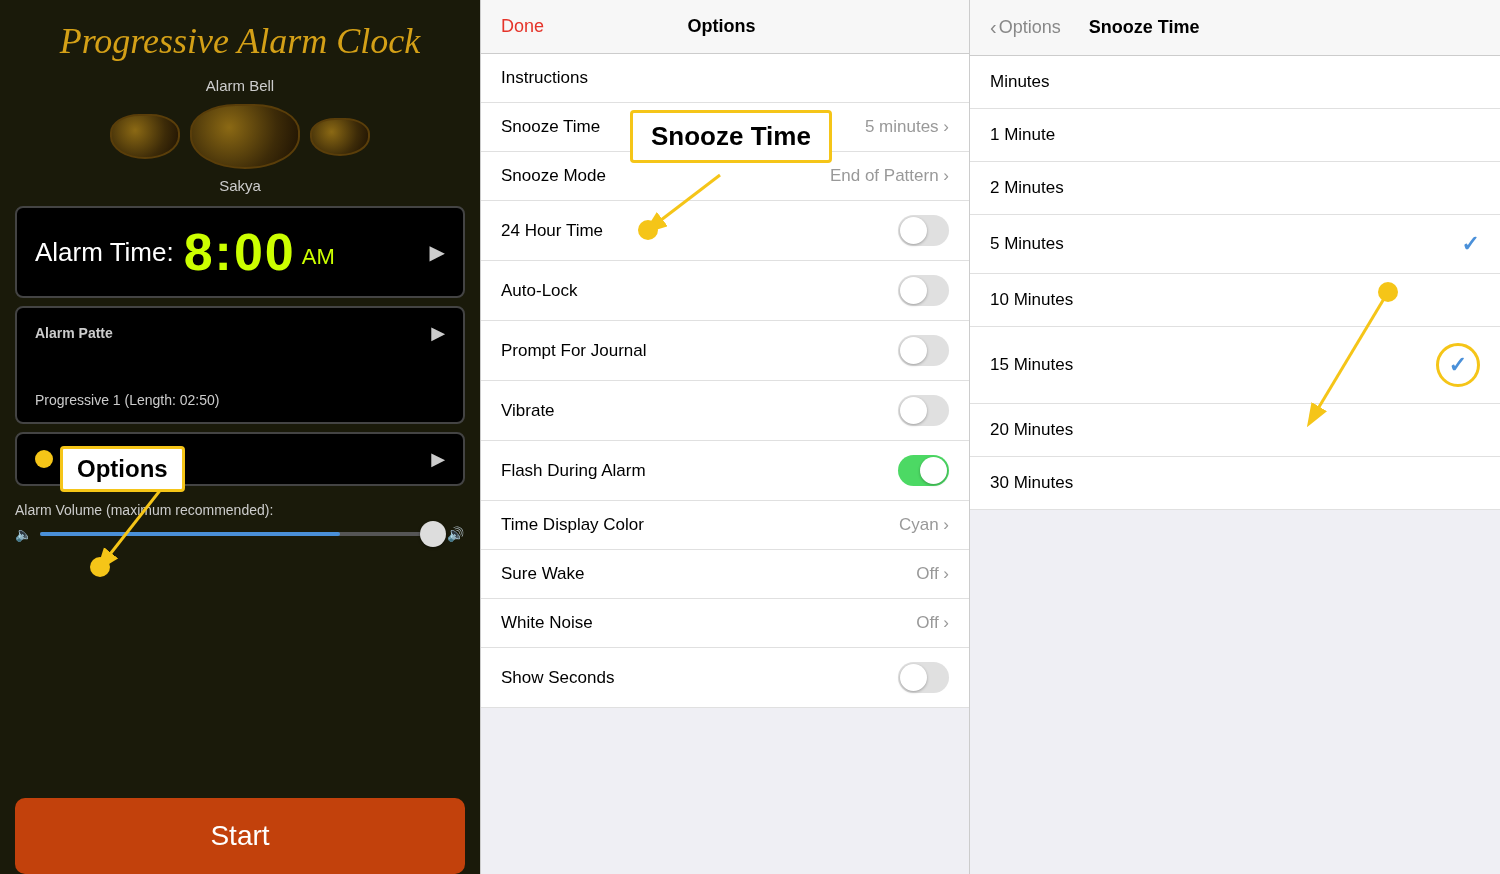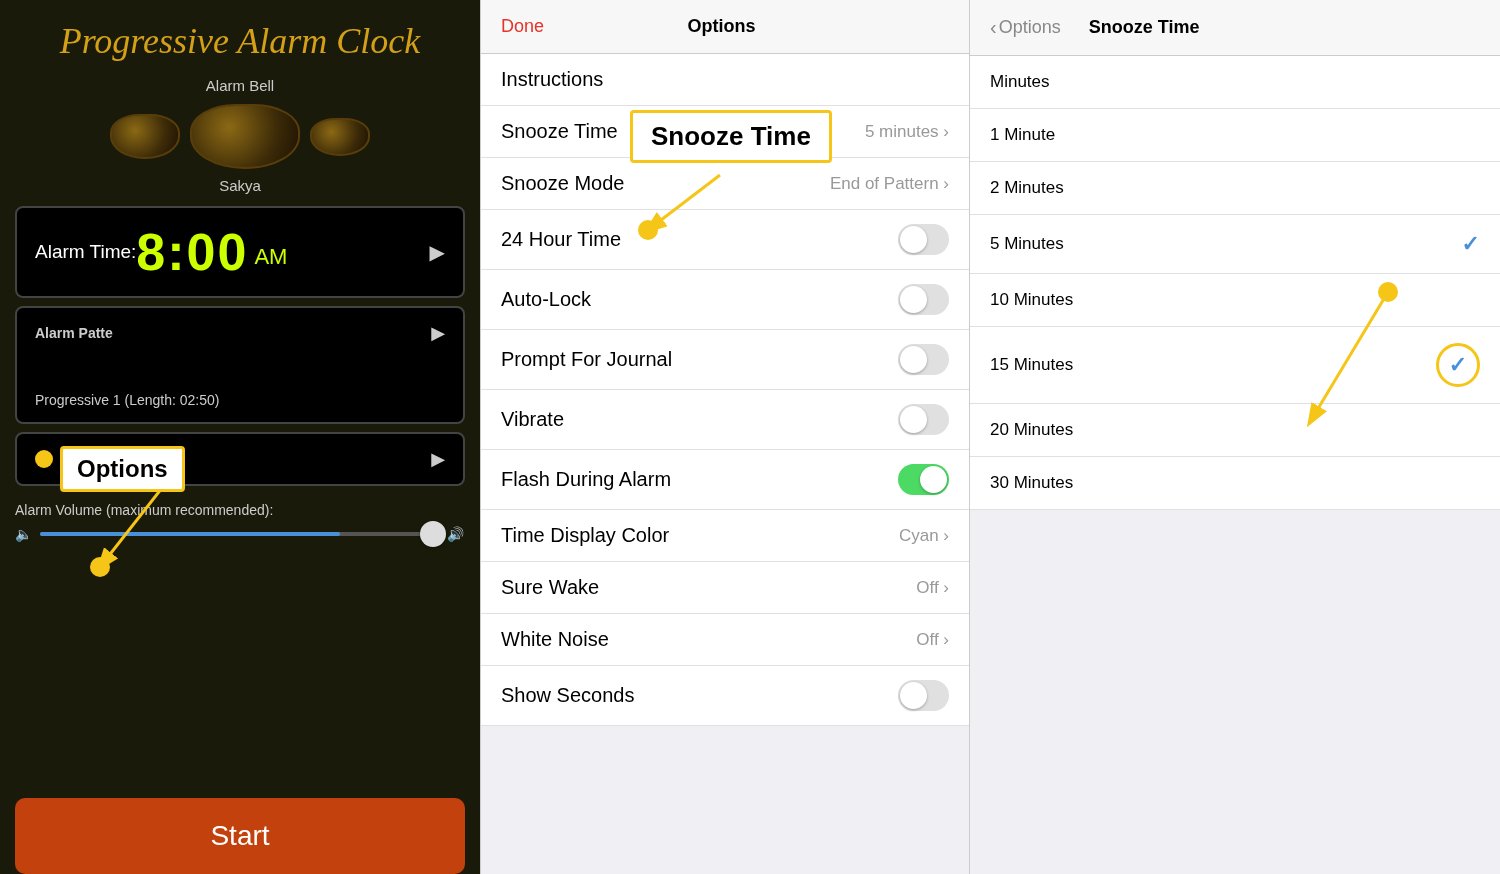--- a/index.html
+++ b/index.html
@@ -50,21 +50,21 @@
     .alarm-time-box {
       width: 450px;
       background: #000;
       border: 2px solid #444;
       border-radius: 8px;
       padding: 14px 18px;
       display: flex;
       align-items: center;
       margin-bottom: 8px;
     }
-    .alarm-time-label { color: #fff; font-size: 19px; font-weight: normal; }
+    .alarm-time-label { color: #fff; font-size: 26px; font-weight: normal; margin-right: 10px; }
     .alarm-time-value { color: #ccff00; font-size: 52px; font-weight: bold; letter-spacing: 2px; }
     .alarm-time-ampm { color: #ccff00; font-size: 22px; margin-left: 6px; margin-top: 10px; }
     .alarm-time-arrow { color: #ccc; font-size: 20px; margin-left: auto; }
 
     .alarm-pattern-box {
       width: 450px;
       background: #000;
       border: 2px solid #444;
       border-radius: 8px;
       padding: 14px 18px;
@@ -158,21 +158,21 @@
     .options-list { flex: 1; overflow-y: auto; }
     .options-item {
       display: flex;
       align-items: center;
       justify-content: space-between;
       padding: 14px 20px;
       background: #fff;
       border-bottom: 1px solid #e0e0e0;
       cursor: pointer;
     }
-    .options-item-label { font-size: 20px; color: #000; }
+    .options-item-label { font-size: 17px; color: #000; }
     .options-item-value { color: #999; font-size: 17px; display: flex; align-items: center; gap: 4px; }
 
     .toggle-track {
       width: 51px; height: 31px;
       border-radius: 16px;
       background: #e0e0e0;
       position: relative;
       cursor: pointer;
     }
     .toggle-track.on { background: #4cd964; }

